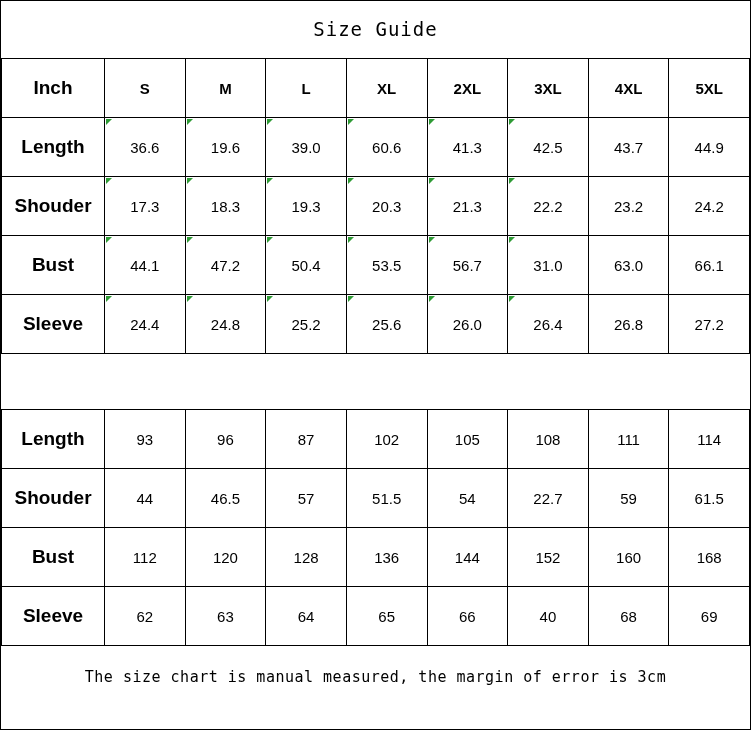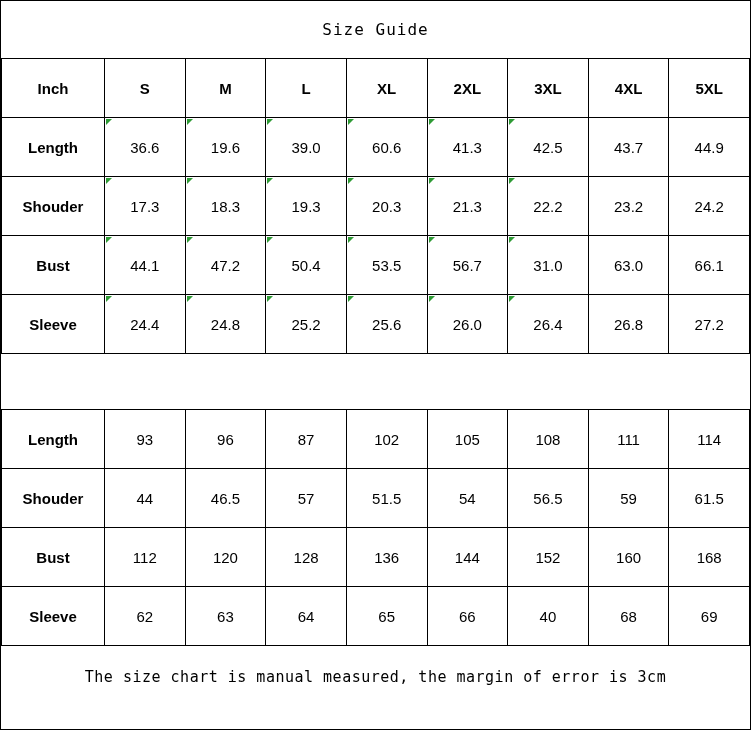--- a/index.html
+++ b/index.html
@@ -20,40 +20,40 @@
     height: 730px;
     box-sizing: border-box;
     border: 1px solid #000000;
     background: #ffffff;
   }
   .title {
     height: 57px;
     line-height: 57px;
     text-align: center;
     font-family: "DejaVu Sans Mono", monospace;
-    font-size: 16px;
+    font-size: 19px;
     letter-spacing: 1px;
     color: #000000;
   }
   table.size-table {
     border-collapse: collapse;
     width: 100%;
     table-layout: fixed;
   }
   table.size-table td {
     border: 1px solid #000000;
     height: 56px;
     text-align: center;
     vertical-align: middle;
     font-size: 15px;
     position: relative;
   }
   table.size-table td.rowhead {
     font-weight: bold;
-    font-size: 15px;
+    font-size: 19px;
     width: 100px;
   }
   table.size-table td.colhead {
     font-weight: bold;
     font-size: 15px;
   }
   
   td.mark::before {
     content: "";
     position: absolute;
@@ -165,21 +165,21 @@
         <td>114</td>
       </tr>
 
       <tr>
         <td class="rowhead">Shouder</td>
         <td>44</td>
         <td>46.5</td>
         <td>57</td>
         <td>51.5</td>
         <td>54</td>
-        <td>56.5</td>
+        <td>22.7</td>
         <td>59</td>
         <td>61.5</td>
       </tr>
 
       <tr>
         <td class="rowhead">Bust</td>
         <td>112</td>
         <td>120</td>
         <td>128</td>
         <td>136</td>

